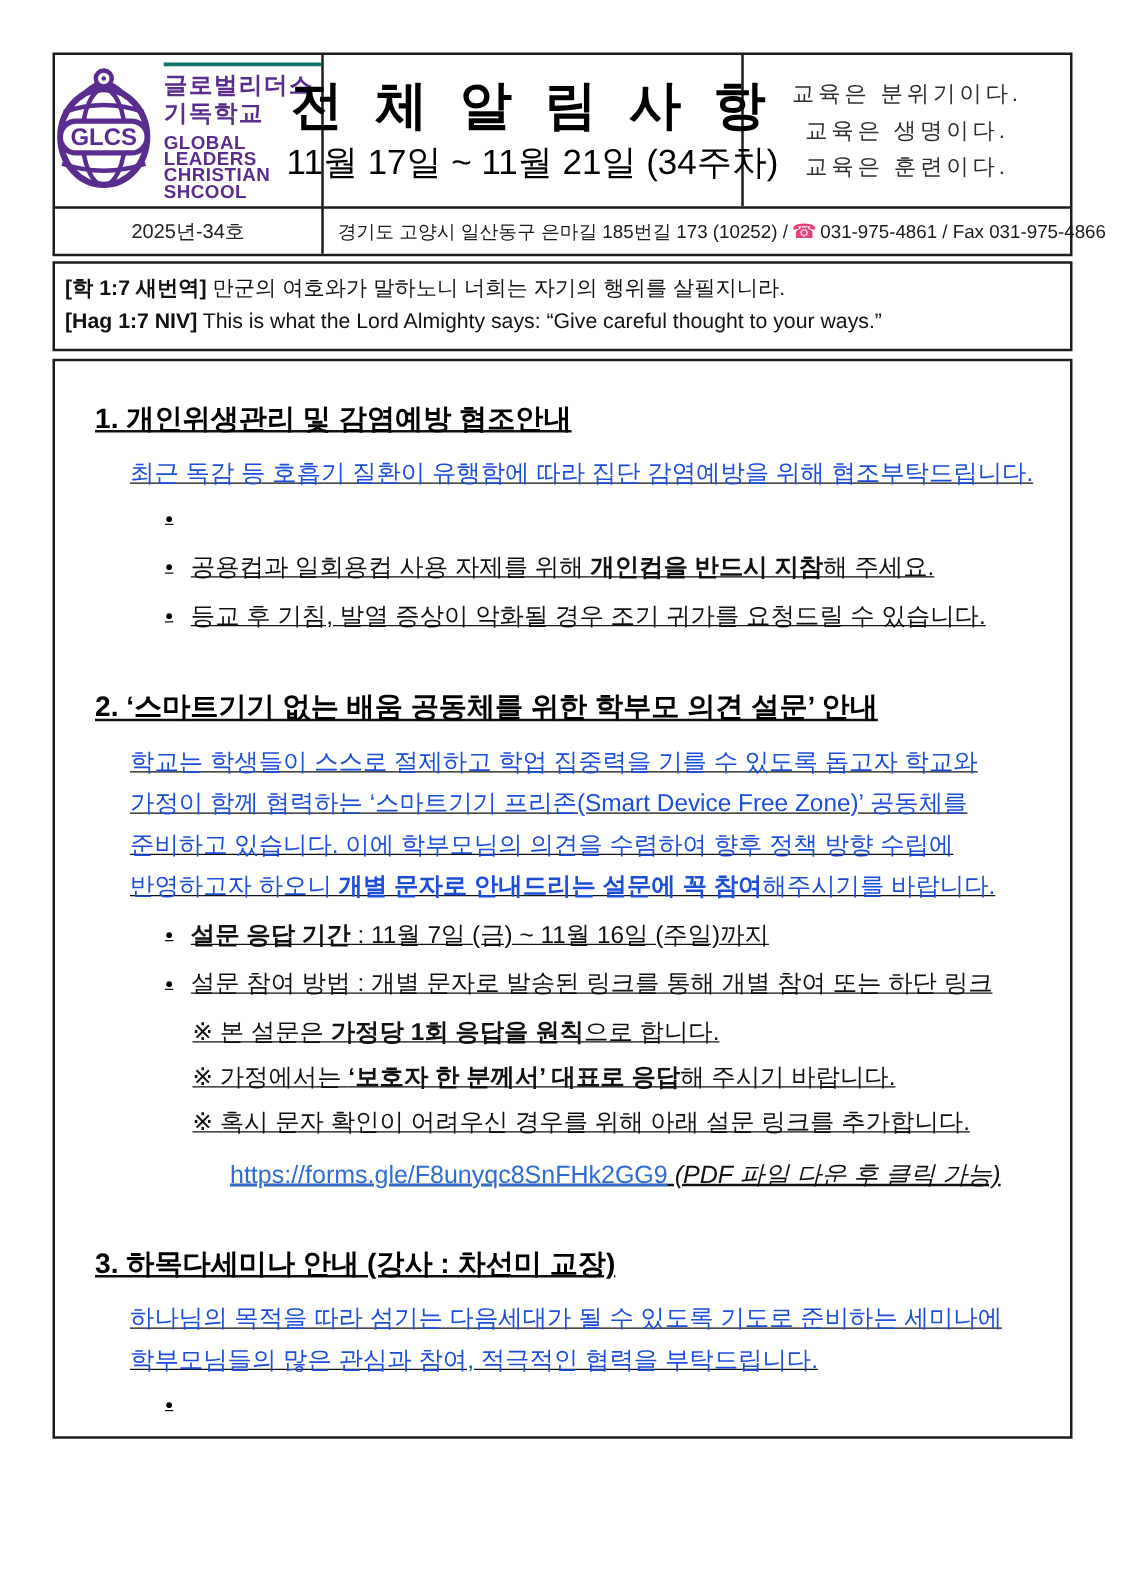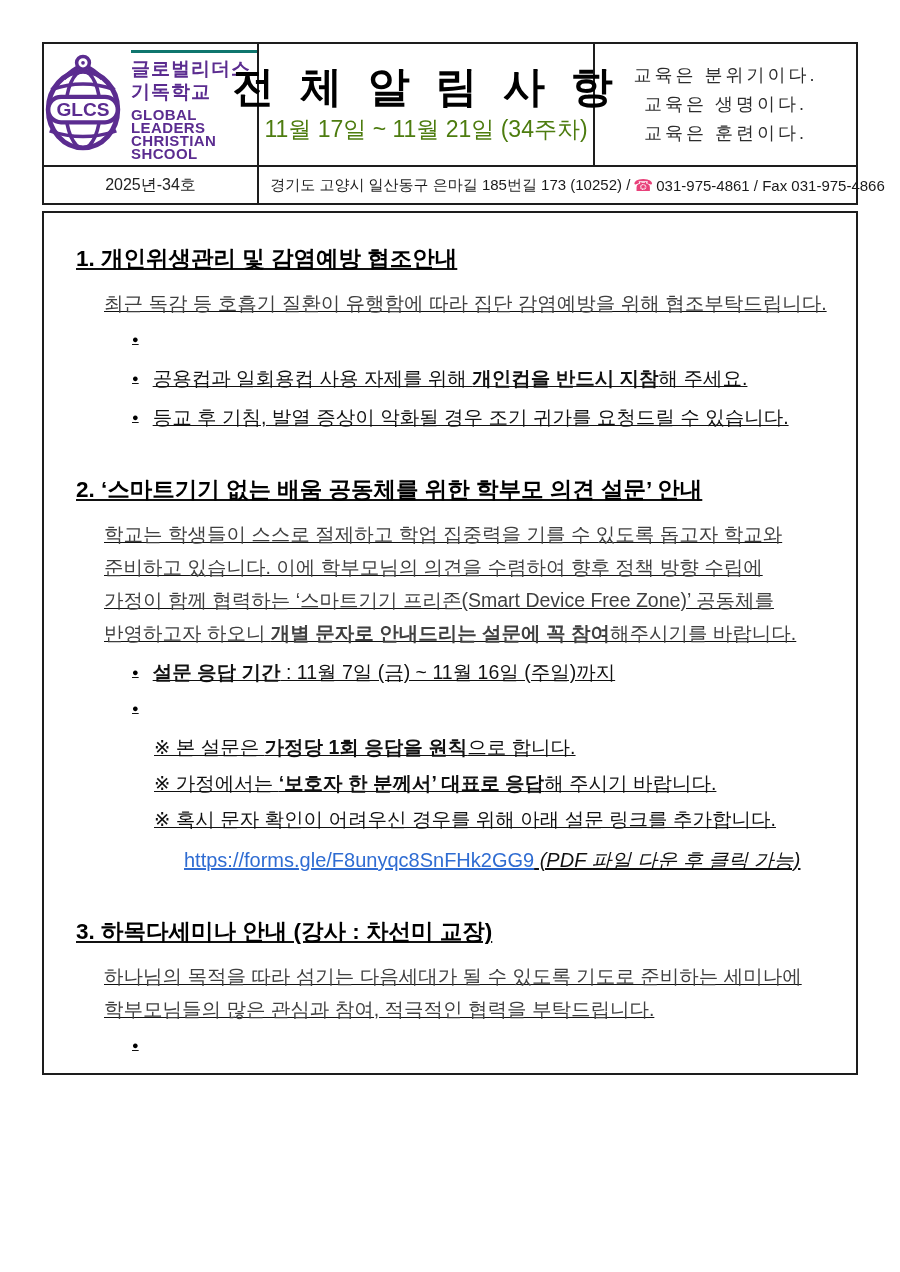--- a/index.html
+++ b/index.html
@@ -30,21 +30,21 @@
   .logo-text{display:flex;flex-direction:column;}
   .logo-kr{
     color:#5b2c90;font-weight:700;font-size:19px;line-height:23px;
     border-top:3px solid #0f766e;padding-top:4px;letter-spacing:1px;
   }
   .logo-en{color:#5b2c90;font-weight:700;font-size:15px;line-height:13px;margin-top:5px;letter-spacing:.4px;}
 
   .main-title{
     font-size:42px;font-weight:800;letter-spacing:7px;color:#000;line-height:46px;white-space:nowrap;
   }
-  .sub-title{font-size:23px;color:#4d7c0f;margin-top:4px;letter-spacing:0;white-space:nowrap;}
+  .sub-title{font-size:28px;color:#000000;margin-top:4px;letter-spacing:0;white-space:nowrap;}
 
   .motto-line{font-size:18px;color:#2c2c2c;line-height:29px;letter-spacing:3px;white-space:nowrap;}
 
   .phone-ico{color:#e8417a;font-size:16px;margin:0 3px;}
 
   
   .scripture{
     border:2px solid #1d1d1d;margin-top:4px;box-sizing:border-box;
     padding:7px 10px 9px 8px;
   }
@@ -53,21 +53,21 @@
 
   
   .mainbox{
     border:2px solid #1d1d1d;margin-top:6px;box-sizing:border-box;
     height:864px;overflow:hidden;
     padding:30px 24px 0 32px;
     text-decoration:underline;
   }
   .section{margin-bottom:42px;}
   .sec-heading{font-size:22.5px;font-weight:800;color:#000;line-height:31px;margin-bottom:13px;white-space:nowrap;}
-  .sec-para{font-size:19.5px;line-height:33px;color:#404040;margin-left:28px;white-space:nowrap;}
+  .sec-para{font-size:19.5px;line-height:33px;color:#1d4ed8;margin-left:28px;white-space:nowrap;}
   .items{margin-top:10px;}
   .bullet-item{display:flex;align-items:baseline;margin:0 0 12px 56px;font-size:19.5px;line-height:24px;white-space:nowrap;}
   .dot{font-size:11px;margin-right:14px;position:relative;top:-3px;color:#000;}
   .note-item{margin:0 0 12px 78px;font-size:19.5px;line-height:24px;white-space:nowrap;}
   .link-line{margin:16px 0 0 108px;font-size:20px;white-space:nowrap;}
   .b{font-weight:800;}
   .i{font-style:italic;}
   .bi{font-weight:800;font-style:italic;}
   .lnk{color:#2f6cd2;text-decoration:underline;cursor:pointer;}
 </style>
@@ -113,20 +113,24 @@
 
     <div class="cell cell-issue">2025년-34호</div>
 
     <div class="cell cell-addr">
       <span>경기도 고양시 일산동구 은마길 185번길 173 (10252) / </span>
         <span class="phone-ico">☎</span>
         <span> 031-975-4861 / Fax 031-975-4866</span>
     </div>
   </div>
 
+  <div class="scripture">
+    <div class="line"><span class="lbl">[학 1:7 새번역]</span><span> 만군의 여호와가 말하노니 너희는 자기의 행위를 살필지니라.</span></div>
+    <div class="line"><span class="lbl">[Hag 1:7 NIV]</span><span> This is what the Lord Almighty says: “Give careful thought to your ways.”</span></div>
+  </div>
 
   <div class="mainbox" id="notice-body">
       <div class="section">
         <div class="sec-heading">1. 개인위생관리 및 감염예방 협조안내</div>
         <div class="sec-para"><span class="">최근 독감 등 호흡기 질환이 유행함에 따라 집단 감염예방을 위해 협조부탁드립니다.</span></div>
         <div class="items">
           <div class="bullet-item">
             <span class="dot">●</span>
           </div>
           <div class="bullet-item">
@@ -135,30 +139,31 @@
           </div>
           <div class="bullet-item">
             <span class="dot">●</span>
             <span><span class="">등교 후 기침, 발열 증상이 악화될 경우 조기 귀가를 요청드릴 수 있습니다.</span></span>
           </div>
         </div>
       </div>
       <div class="section">
         <div class="sec-heading">2. ‘스마트기기 없는 배움 공동체를 위한 학부모 의견 설문’ 안내</div>
         <div class="sec-para"><span class="">학교는 학생들이 스스로 절제하고 학업 집중력을 기를 수 있도록 돕고자 학교와</span></div>
+        <div class="sec-para"><span class="">가정이 함께 협력하는 ‘스마트기기 프리존(Smart Device Free Zone)’ 공동체를</span></div>
         <div class="sec-para"><span class="">준비하고 있습니다. 이에 학부모님의 의견을 수렴하여 향후 정책 방향 수립에</span></div>
-        <div class="sec-para"><span class="">가정이 함께 협력하는 ‘스마트기기 프리존(Smart Device Free Zone)’ 공동체를</span></div>
         <div class="sec-para"><span class="">반영하고자 하오니 </span><span class="b">개별 문자로 안내드리는 설문에 꼭 참여</span><span class="">해주시기를 바랍니다.</span></div>
         <div class="items">
           <div class="bullet-item">
             <span class="dot">●</span>
             <span><span class="b">설문 응답 기간</span><span class=""> : 11월 7일 (금) ~ 11월 16일 (주일)까지</span></span>
           </div>
           <div class="bullet-item">
             <span class="dot">●</span>
+            <span><span class="">설문 참여 방법 : 개별 문자로 발송된 링크를 통해 개별 참여 또는 하단 링크</span></span>
           </div>
           <div class="note-item"><span class="">※ 본 설문은 </span><span class="b">가정당 1회 응답을 원칙</span><span class="">으로 합니다.</span></div>
           <div class="note-item"><span class="">※ 가정에서는 </span><span class="b">‘보호자 한 분께서’ 대표로 응답</span><span class="">해 주시기 바랍니다.</span></div>
           <div class="note-item"><span class="">※ 혹시 문자 확인이 어려우신 경우를 위해 아래 설문 링크를 추가합니다.</span></div>
           <div class="link-line"><a class="lnk">https://forms.gle/F8unyqc8SnFHk2GG9</a><span class="i"> (PDF 파일 다운 후 클릭 가능)</span></div>
         </div>
       </div>
       <div class="section">
         <div class="sec-heading">3. 하목다세미나 안내 (강사 : 차선미 교장)</div>
         <div class="sec-para"><span class="">하나님의 목적을 따라 섬기는 다음세대가 될 수 있도록 기도로 준비하는 세미나에</span></div>

